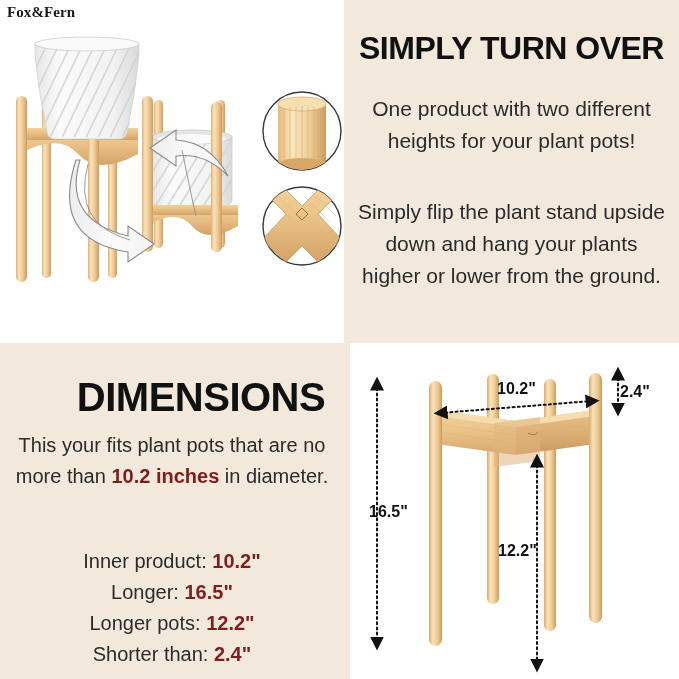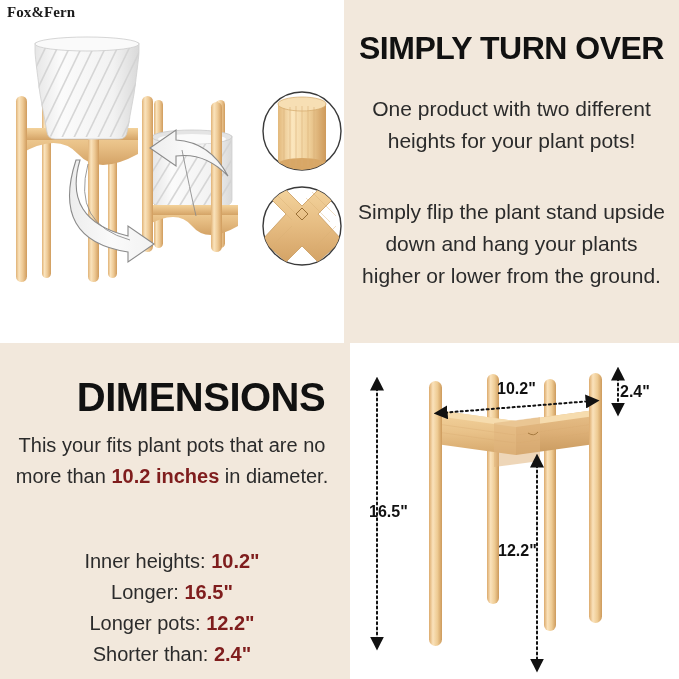--- a/index.html
+++ b/index.html
@@ -221,21 +221,21 @@
 
   <div class="quad" id="q-bl">
     <div class="panel-title" id="bl-title">DIMENSIONS</div>
 
     <div class="panel-para" id="bl-p1">
       <span>This your fits plant pots that are no more than </span><b>10.2 inches</b><span> in diameter.</span>
     </div>
 
     <div class="panel-para" id="bl-list">
       <div>
-        <span>Inner heights:</span>
+        <span>Inner product:</span>
         <b>10.2"</b>
       </div>
       <div>
         <span>Longer:</span>
         <b>16.5"</b>
       </div>
       <div>
         <span>Longer pots:</span>
         <b>12.2"</b>
       </div>

